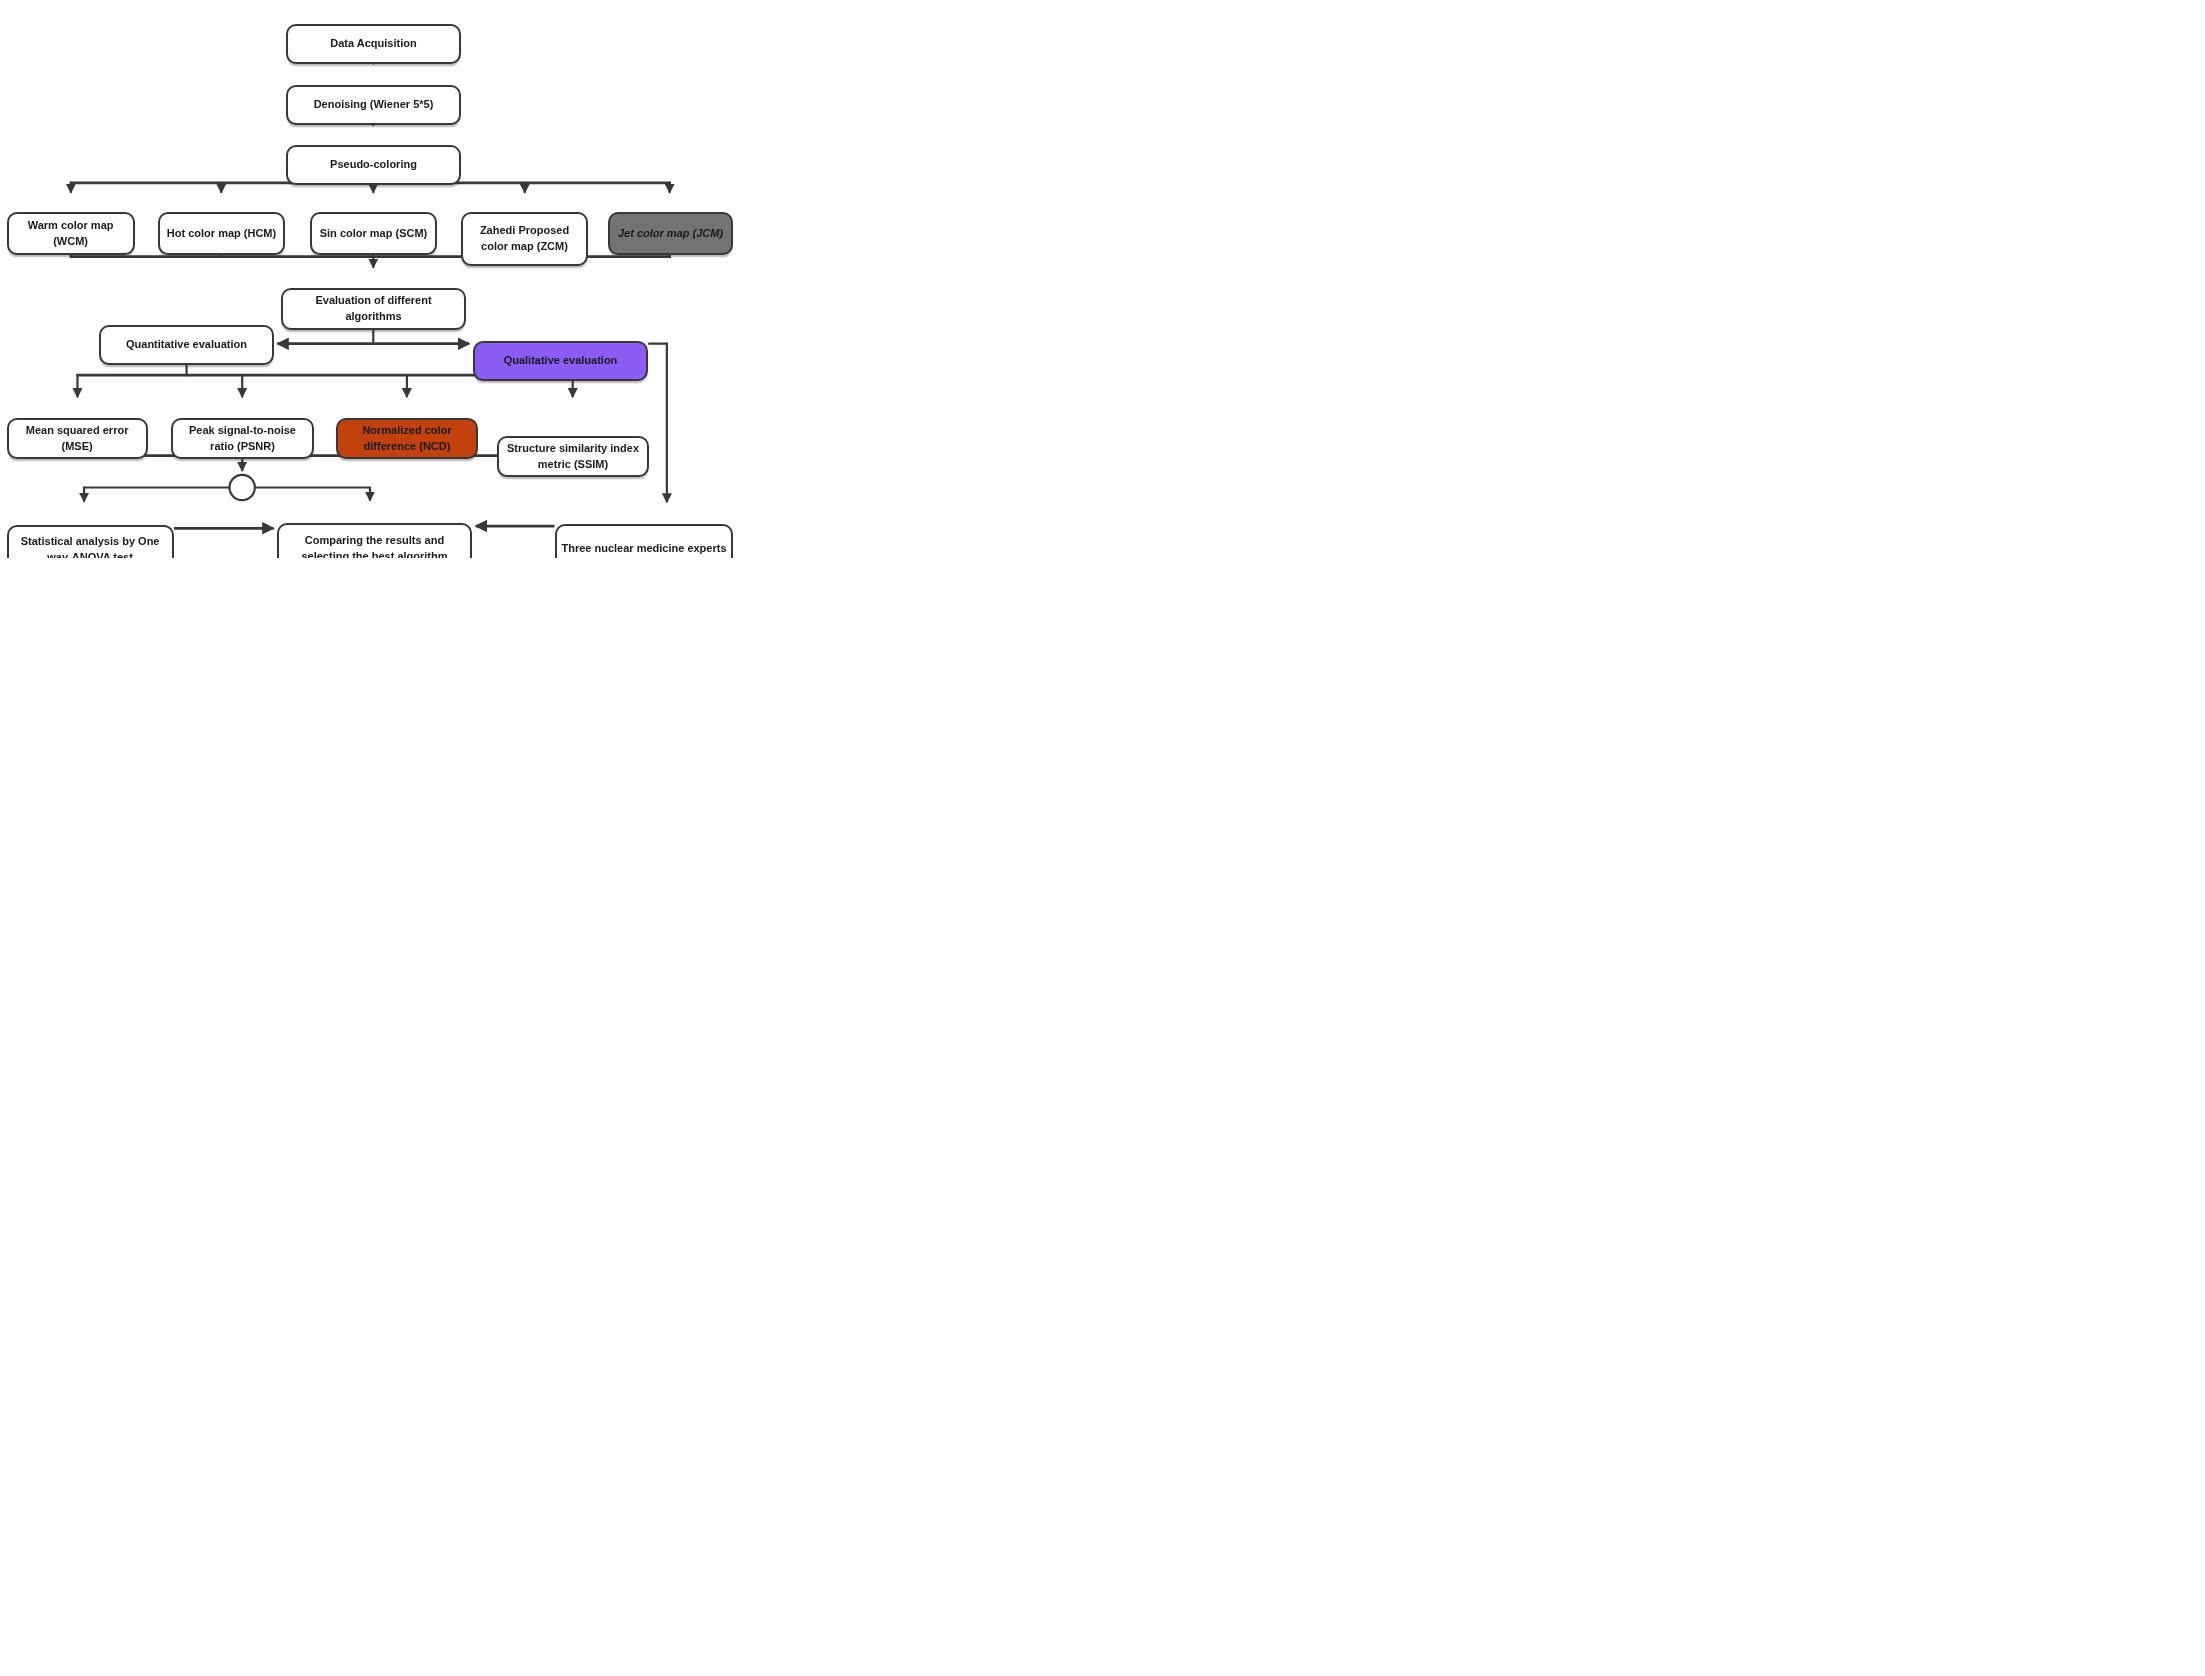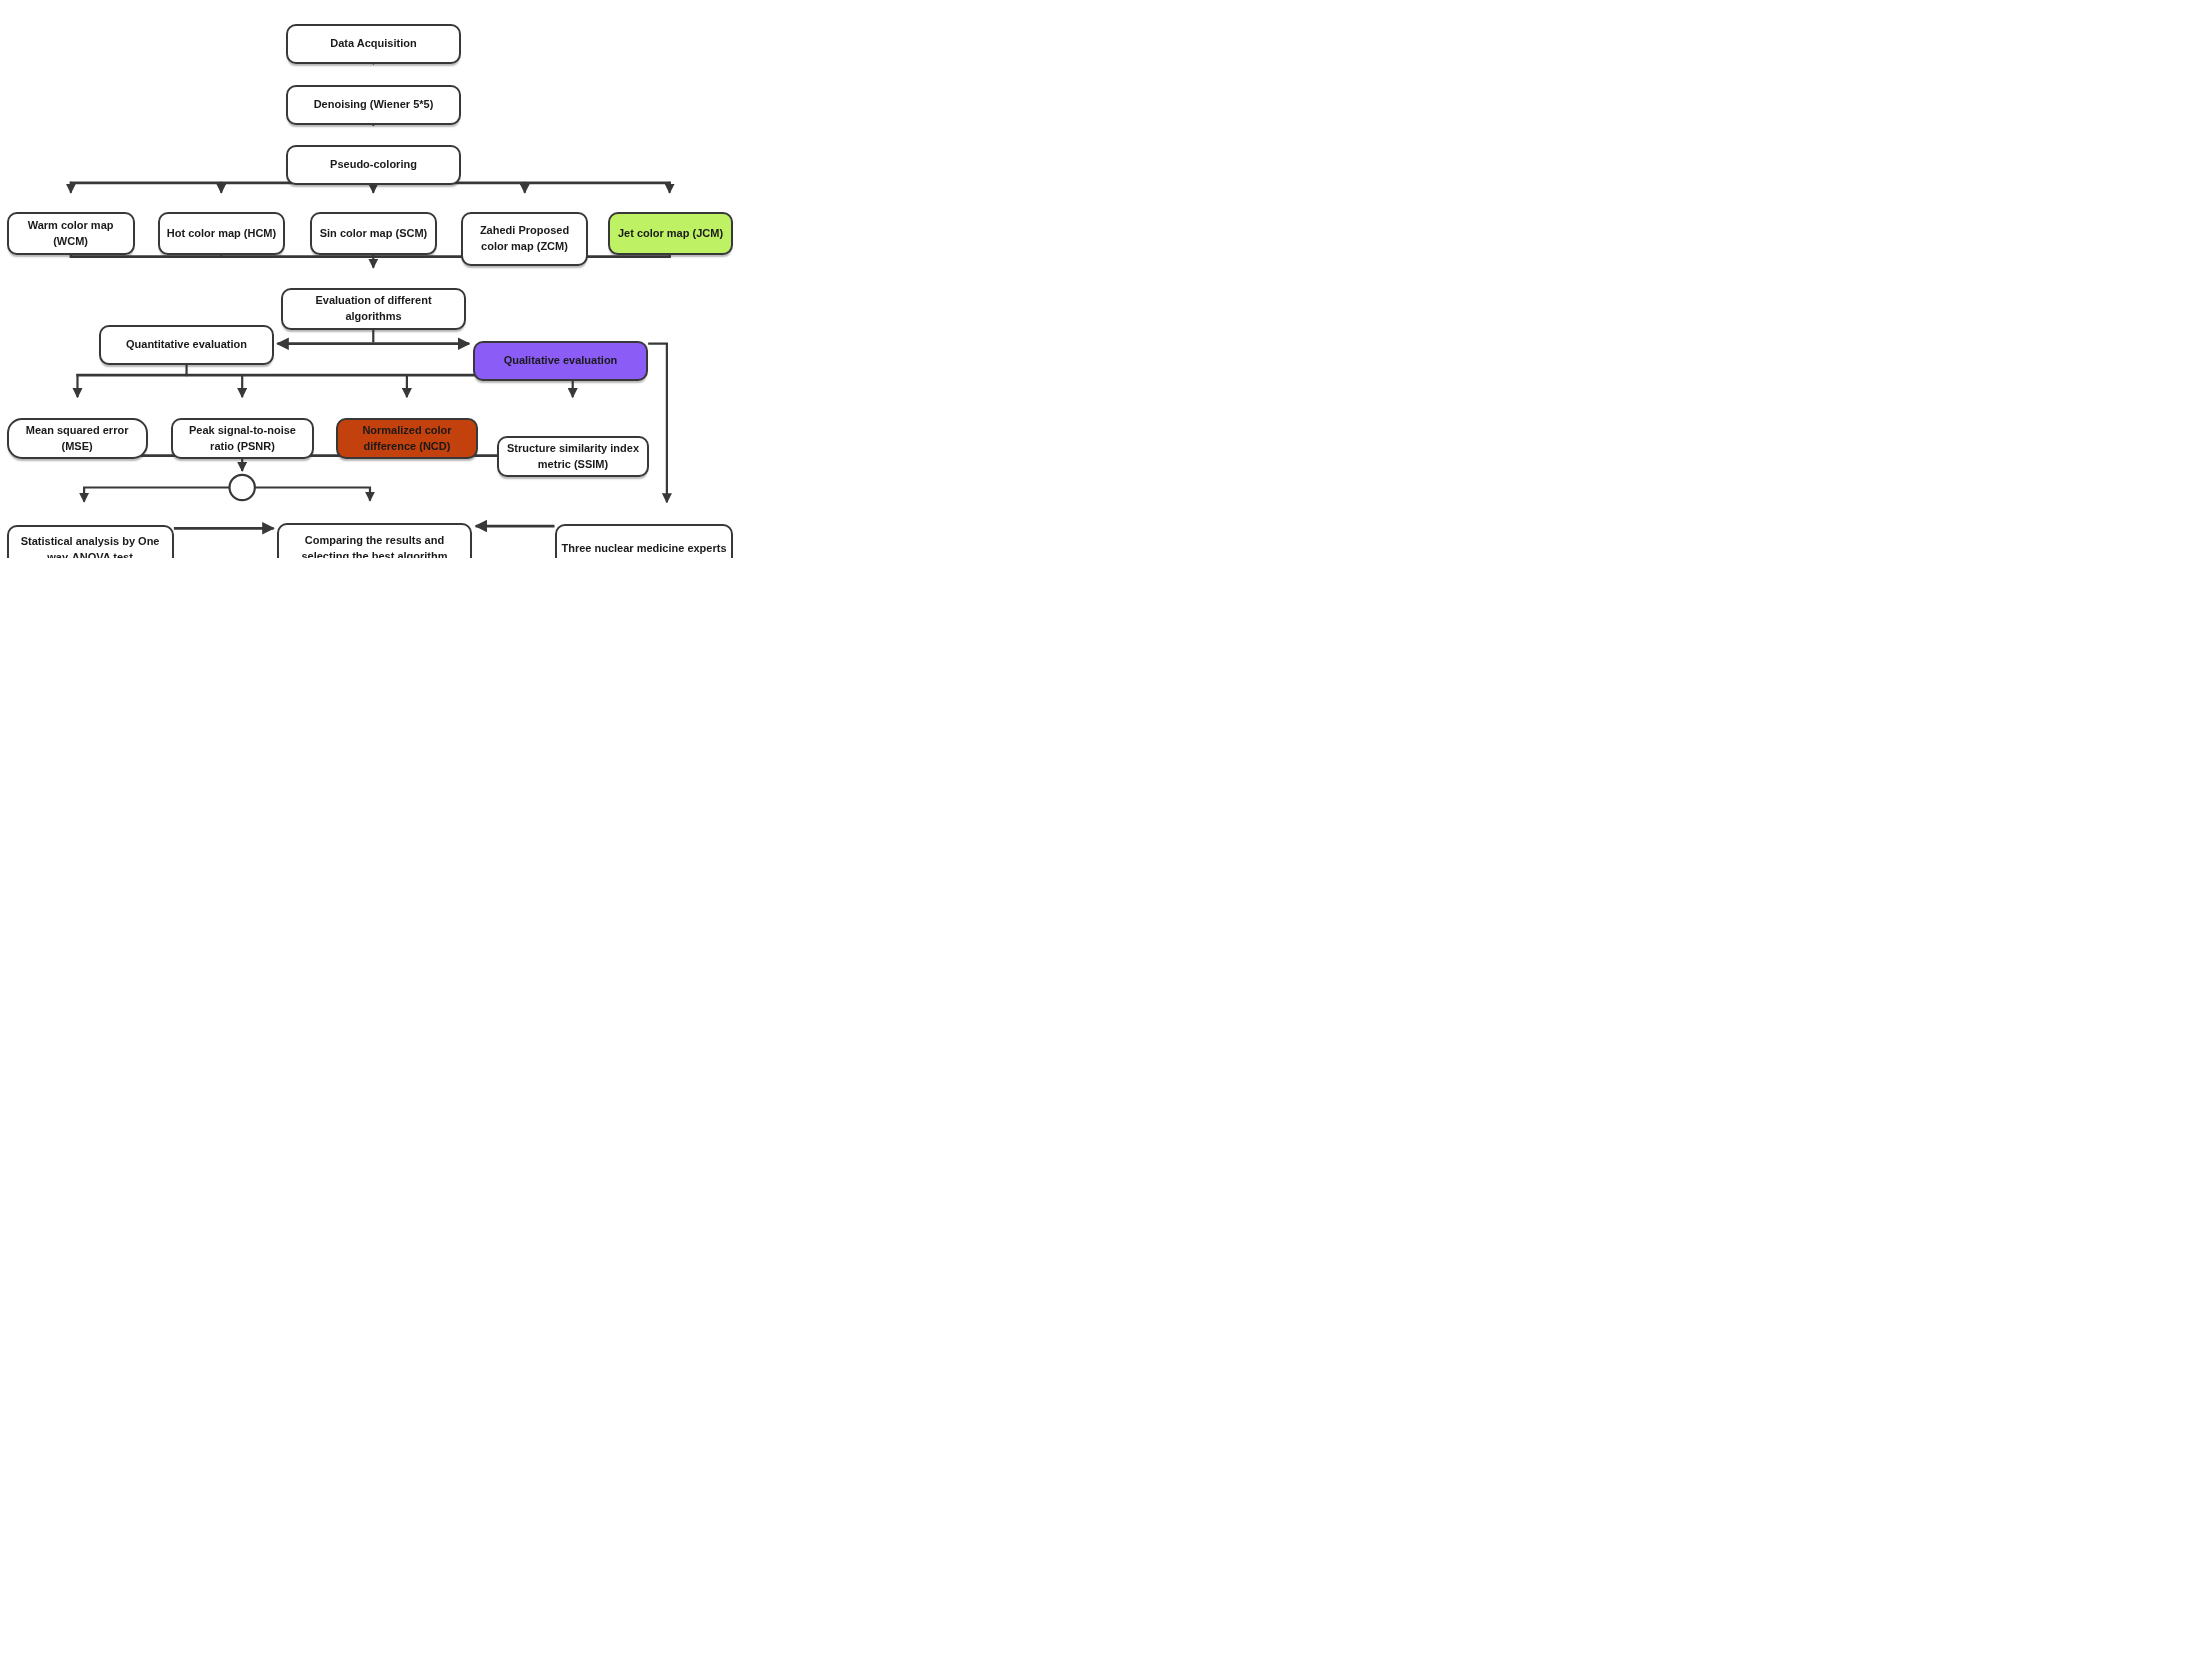--- a/index.html
+++ b/index.html
@@ -104,36 +104,36 @@
     </div>
   <div class="node" style="left: 158px; top: 195px; width: 127px; height: 43px; border-color: rgb(56, 56, 56); background: rgb(255, 255, 255);">
       <span>Hot color map (HCM)</span>
     </div>
   <div class="node" style="left: 310px; top: 195px; width: 127px; height: 43px; border-color: rgb(56, 56, 56); background: rgb(255, 255, 255);">
       <span>Sin color map (SCM)</span>
     </div>
   <div class="node" style="left: 461px; top: 195px; width: 127px; height: 54px; border-color: rgb(56, 56, 56); background: rgb(255, 255, 255);">
       <span>Zahedi Proposed color map (ZCM)</span>
     </div>
-  <div class="node" style="left: 608px; top: 195px; width: 125px; height: 43px; border-color: rgb(56, 56, 56); background: #bef264;">
+  <div class="node" style="left: 608px; top: 195px; width: 125px; height: 43px; border-color: rgb(56, 56, 56); background: #737373; font-style: italic;">
       <span>Jet color map (JCM)</span>
     </div>
 
   <div class="node" style="left: 281px; top: 271px; width: 185px; height: 42px; border-color: rgb(56, 56, 56); background: rgb(255, 255, 255);">
       <span>Evaluation of different algorithms</span>
     </div>
 
   <div class="node" style="left: 99px; top: 308px; width: 175px; height: 40px; border-color: rgb(56, 56, 56); background: rgb(255, 255, 255);">
       <span>Quantitative evaluation</span>
     </div>
   <div class="node" style="left: 473px; top: 324px; width: 175px; height: 40px; border-color: rgb(56, 56, 56); background: #8b5cf6;">
       <span>Qualitative evaluation</span>
     </div>
 
-  <div class="node" style="left: 6.6px; top: 401px; width: 141px; height: 41px; border-color: rgb(56, 56, 56); background: rgb(255, 255, 255); border-radius: 15px;">
+  <div class="node" style="left: 6.6px; top: 401px; width: 141px; height: 41px; border-color: rgb(56, 56, 56); background: rgb(255, 255, 255);">
       <span>Mean squared error (MSE)</span>
     </div>
   <div class="node" style="left: 171px; top: 401px; width: 143px; height: 41px; border-color: rgb(56, 56, 56); background: rgb(255, 255, 255);">
       <span>Peak signal-to-noise ratio (PSNR)</span>
     </div>
   <div class="node" style="left: 336px; top: 401px; width: 142px; height: 41px; border-color: rgb(56, 56, 56); background: #c2410c;">
       <span>Normalized color difference (NCD)</span>
     </div>
   <div class="node" style="left: 497px; top: 419px; width: 152px; height: 41px; border-color: rgb(56, 56, 56); background: rgb(255, 255, 255);">
       <span>Structure similarity index metric (SSIM)</span>

